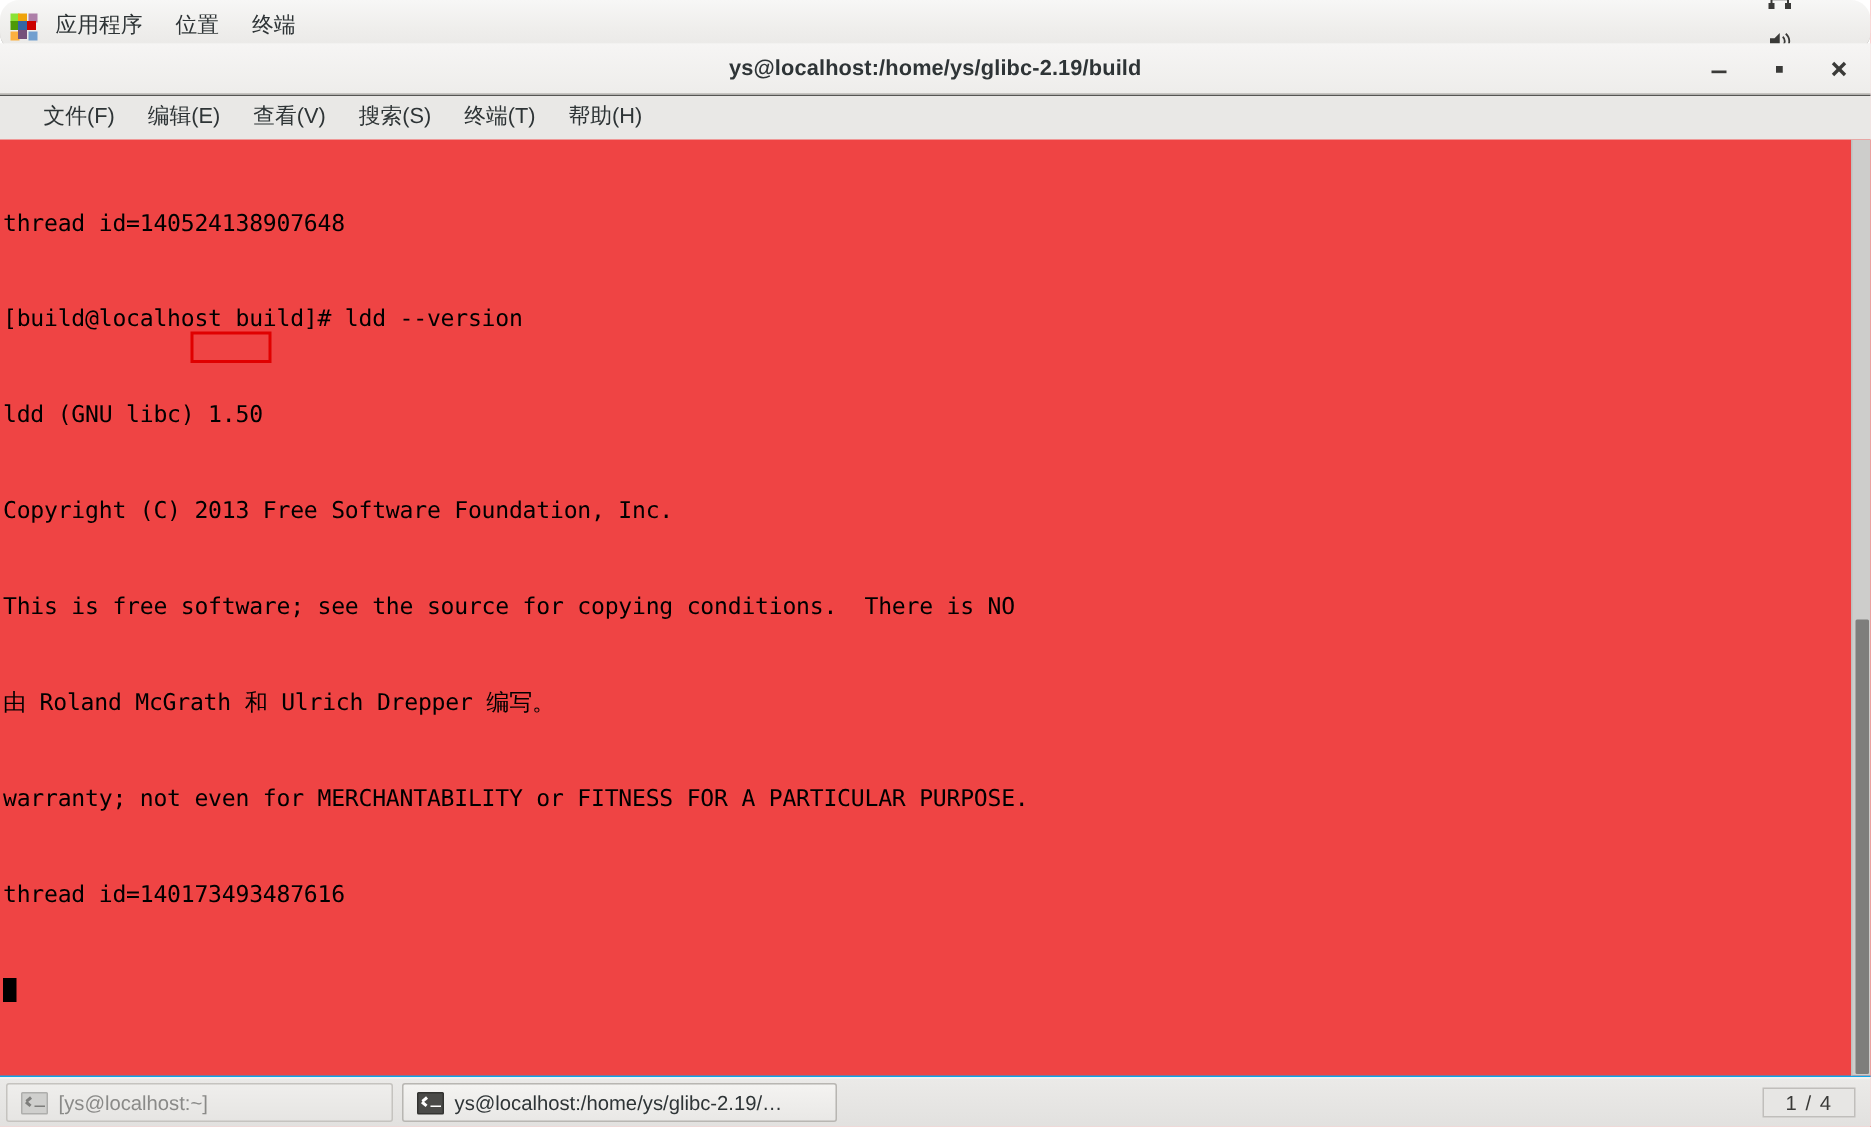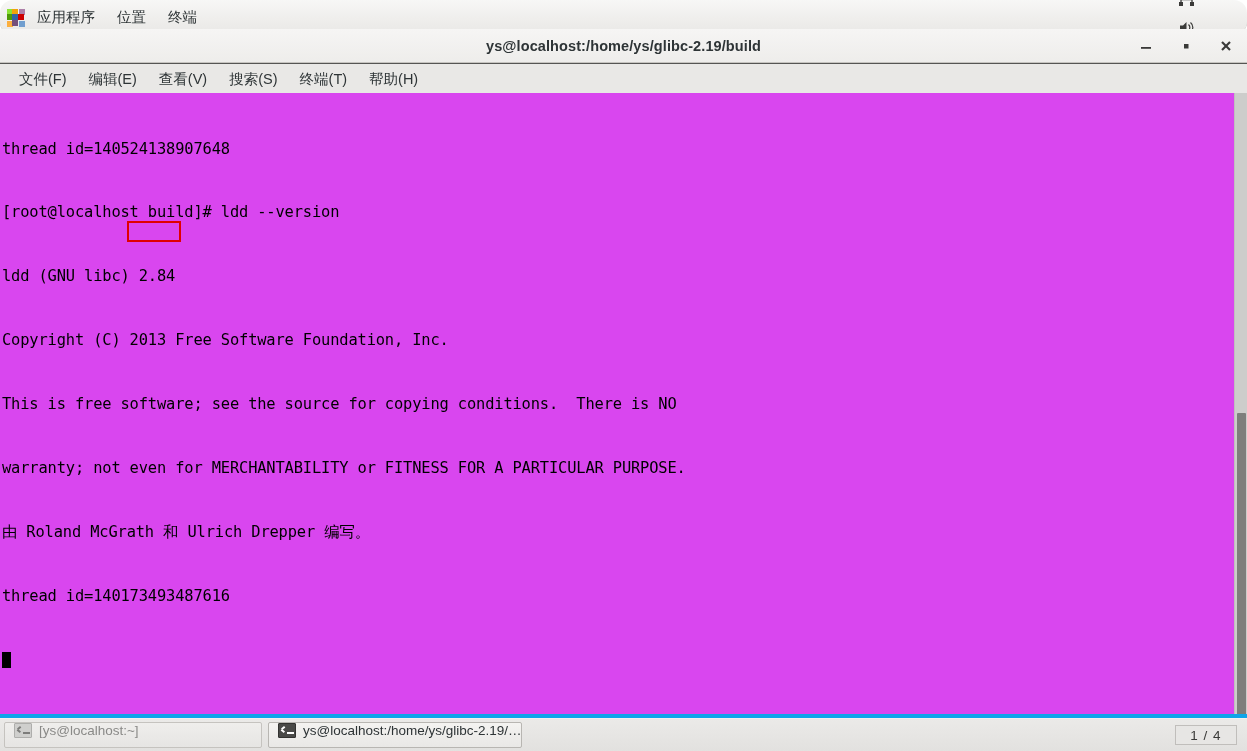--- a/index.html
+++ b/index.html
@@ -120,38 +120,38 @@
     justify-content: center;
     color: #3a3a38;
   }
 
   
   #menubar {
     height: 30px;
     background: #e9e8e6;
     border-top: 1px solid #555553;
     display: flex;
-    align-items: center;
-    padding-left: 8px;
+    align-items: flex-end;
+    padding-left: 18px;
     font-size: 14.5px;
     color: #2e3436;
   }
   .menu-item {
     padding: 0 11px;
     height: 30px;
     line-height: 30px;
     white-space: nowrap;
   }
 
   
   #terminal-area {
     position: relative;
     height: 625px;
-    background: #d946ef;
-    border-bottom: 4px solid #0ea5e9;
+    background: #ef4444;
+    border-bottom: 1px solid #0ea5e9;
     overflow: hidden;
   }
   #terminal-text {
     position: absolute;
     top: 0; left: 0;
     padding: 3px 0 0 2px;
     font-family: "DejaVu Sans Mono", "Liberation Mono", monospace;
     font-size: 15.4px;
     line-height: 21.3px;
     color: #000000;
@@ -201,37 +201,37 @@
     top: 719px; left: 0;
     width: 1247px; height: 32px;
     background: linear-gradient(to bottom, #ebeae8 0%, #e2e1df 100%);
     display: flex;
     align-items: center;
     padding: 0 4px;
   }
   .task-btn {
     height: 26px;
     display: flex;
-    align-items: flex-start;
+    align-items: center;
     gap: 7px;
     padding: 0 9px;
     font-size: 13.5px;
     border: 1px solid #c5c3bf;
     background: linear-gradient(to bottom, #efeeec 0%, #e6e5e3 100%);
     border-radius: 2px;
     white-space: nowrap;
     overflow: hidden;
   }
   #task-1 {
     width: 258px;
     color: #8a8a88;
     margin-right: 6px;
   }
   #task-2 {
-    width: 254px;
+    width: 290px;
     color: #2e3436;
     background: linear-gradient(to bottom, #f4f3f1 0%, #e9e8e6 100%);
     border-color: #b8b6b2;
   }
   .term-ico {
     width: 18px; height: 15px;
     border-radius: 1px;
     position: relative;
     flex: none;
   }
@@ -364,26 +364,26 @@
     <div class="menu-item">编辑(E)</div>
     <div class="menu-item">查看(V)</div>
     <div class="menu-item">搜索(S)</div>
     <div class="menu-item">终端(T)</div>
     <div class="menu-item">帮助(H)</div>
   </div>
 
   <div id="terminal-area">
     <div id="terminal-text">
       <div class="tline">thread id=140524138907648</div>
-      <div class="tline">[root@localhost build]# ldd --version</div>
-      <div class="tline">ldd (GNU libc) 2.84</div>
+      <div class="tline">[build@localhost build]# ldd --version</div>
+      <div class="tline">ldd (GNU libc) 1.50</div>
       <div class="tline">Copyright (C) 2013 Free Software Foundation, Inc.</div>
       <div class="tline">This is free software; see the source for copying conditions.  There is NO</div>
+      <div class="tline">由 Roland McGrath 和 Ulrich Drepper 编写。</div>
       <div class="tline">warranty; not even for MERCHANTABILITY or FITNESS FOR A PARTICULAR PURPOSE.</div>
-      <div class="tline">由 Roland McGrath 和 Ulrich Drepper 编写。</div>
       <div class="tline">thread id=140173493487616</div>
       <div class="tline"><span class="cursor-block"></span></div>
     </div>
 
     <div id="highlight-box"></div>
 
     <div id="scroll-track">
       <div id="scroll-thumb"></div>
     </div>
   </div>

